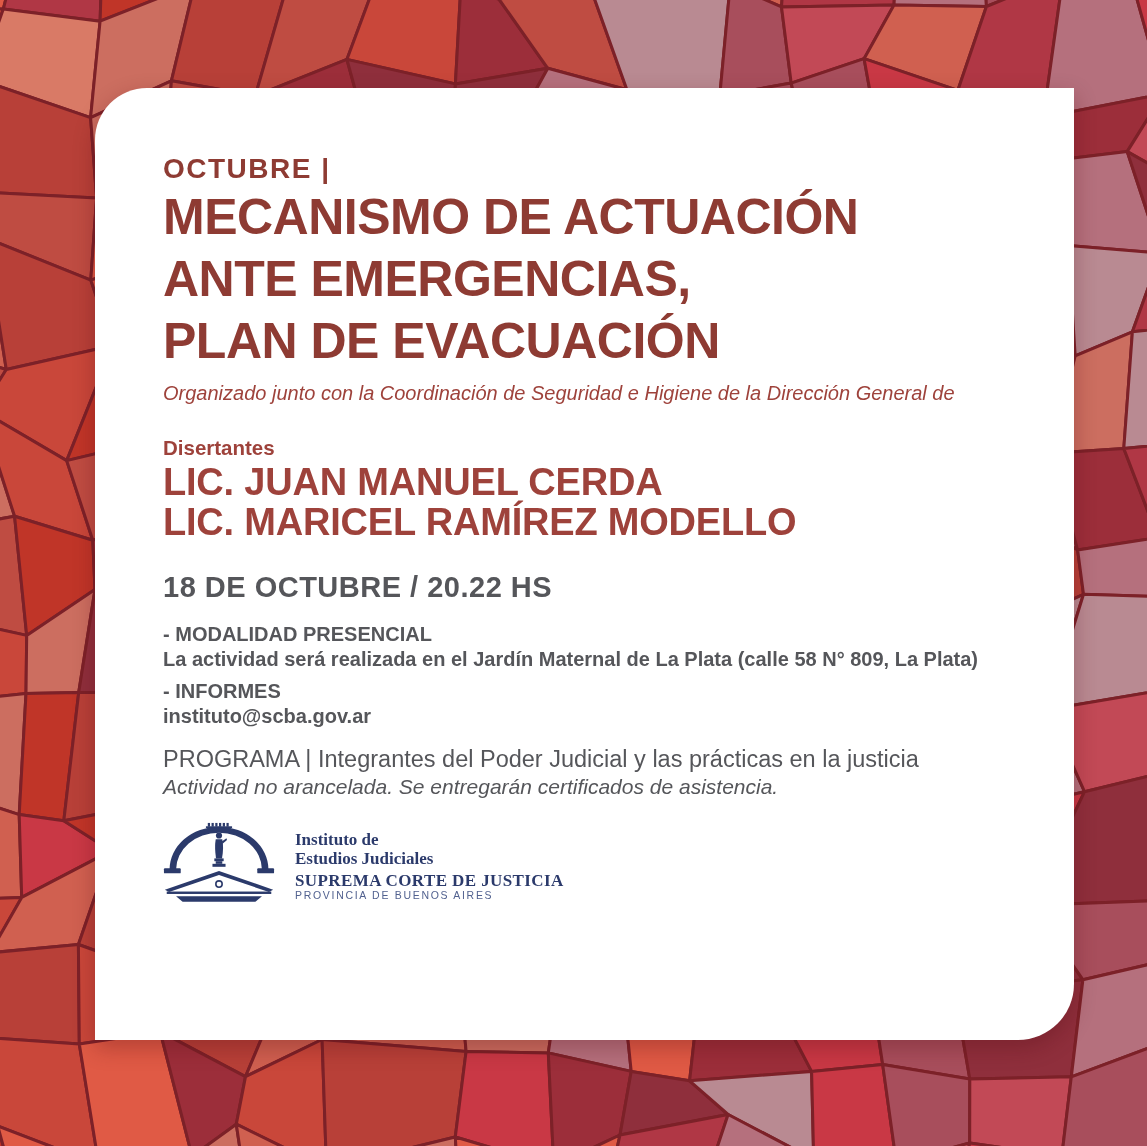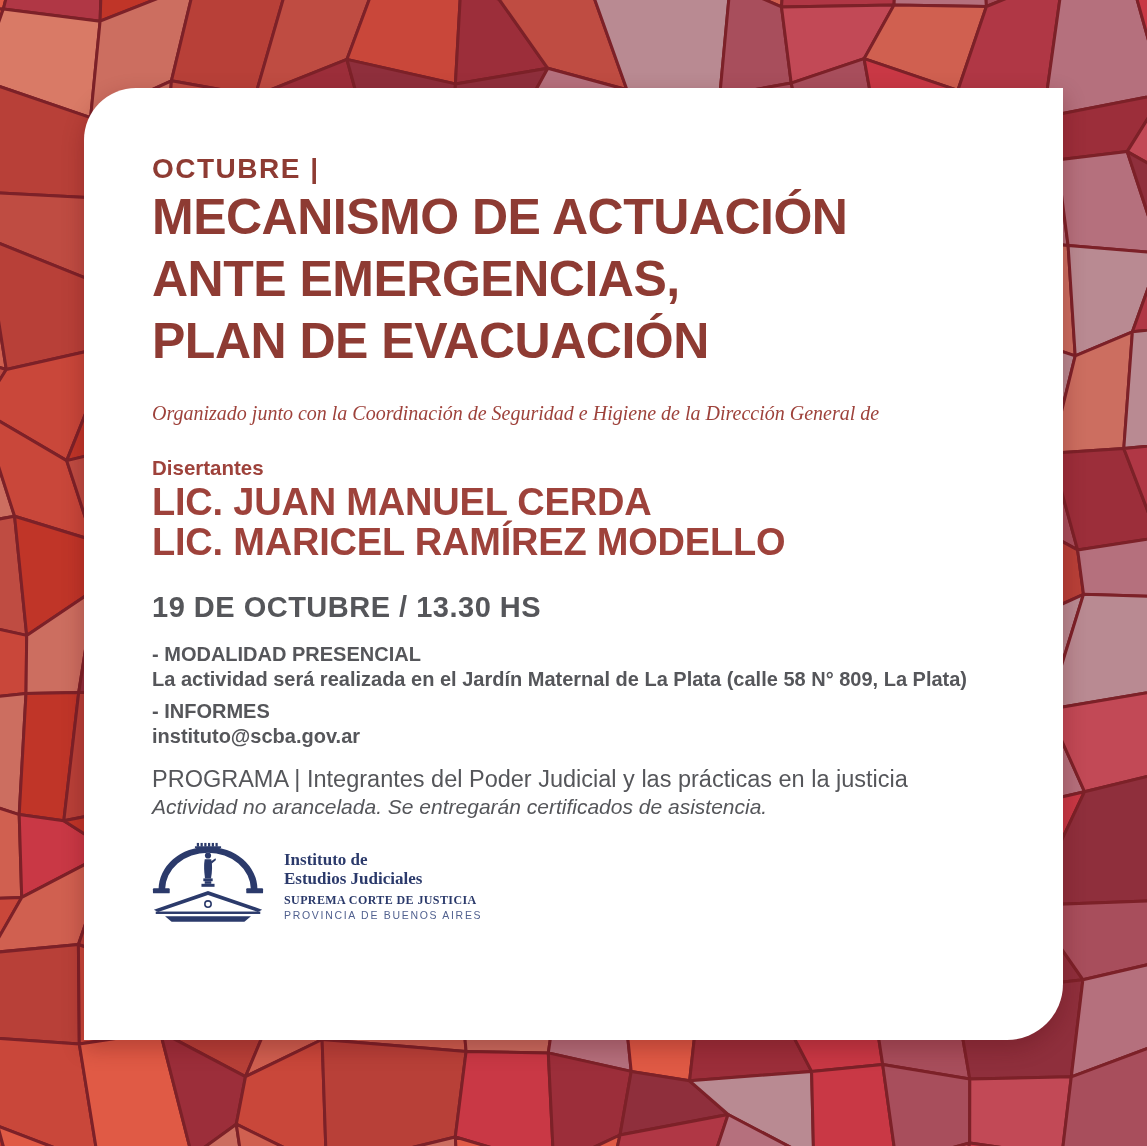--- a/index.html
+++ b/index.html
@@ -12,36 +12,36 @@
   }
   *{box-sizing:border-box;}
   html,body{margin:0;padding:0;}
   body{
     width:1147px;height:1146px;position:relative;overflow:hidden;
     font-family:"Liberation Sans","DejaVu Sans",sans-serif;
     background:#b84038;
   }
   #mosaic{position:absolute;left:0;top:0;width:1147px;height:1146px;display:block;}
   .card{
-    position:absolute;left:84px;top:88px;width:979px;height:952px;
+    position:absolute;left:95px;top:88px;width:979px;height:952px;
     background:var(--card-bg);
     border-radius:52px 0 56px 0;
     padding:64px 68px 0 68px;
     box-shadow:0 8px 22px rgba(80,10,16,.30);
   }
   .kicker{
     color:var(--maroon-title);font-size:28px;font-weight:700;
     letter-spacing:1.5px;line-height:34px;
   }
   .title{}
   .title div{
     color:var(--maroon-title);font-size:50px;font-weight:800;
     line-height:62px;letter-spacing:-0.5px;white-space:nowrap;
   }
-  .organizer{margin-top:28px;font-family:Liberation Serif, serif;}
+  .organizer{margin-top:8px;}
   .organizer div{
     color:var(--maroon-accent);font-size:20px;font-style:italic;font-weight:500;
     line-height:27px;white-space:nowrap;
   }
   .speakers-label{
     margin-top:28px;color:var(--maroon-accent);
     font-size:20.5px;font-weight:700;line-height:25px;
   }
   .speaker-names{margin-top:2px;}
   .speaker-names div{
@@ -70,21 +70,21 @@
   }
   .logo{margin-top:22px;display:flex;align-items:flex-start;gap:20px;}
   .logo-dome{color:var(--navy);flex:0 0 auto;}
   .logo-text{padding-top:8px;}
   .logo-l1,.logo-l2{
     font-family:"Liberation Serif","DejaVu Serif",serif;
     color:var(--navy);font-size:17px;font-weight:700;line-height:19px;
   }
   .logo-l3{
     font-family:"Liberation Serif","DejaVu Serif",serif;
-    color:var(--navy);font-size:12px;font-weight:700;letter-spacing:0.4px;
+    color:var(--navy);font-size:17px;font-weight:700;letter-spacing:0.4px;
     line-height:15px;margin-top:5px;
   }
   .logo-l4{
     color:#51618f;font-size:10.5px;font-weight:400;letter-spacing:1.7px;line-height:14px;
   }
 </style>
 </head>
 <body>
 
 <svg id="mosaic" xmlns="http://www.w3.org/2000/svg" viewBox="0 0 1147 1146" preserveAspectRatio="none">
@@ -392,21 +392,21 @@
   <div class="organizer">
     <div>Organizado junto con la Coordinación de Seguridad e Higiene de la Dirección General de</div>
   </div>
 
   <div class="speakers-label">Disertantes</div>
   <div class="speaker-names">
     <div>LIC. JUAN MANUEL CERDA</div>
     <div>LIC. MARICEL RAMÍREZ MODELLO</div>
   </div>
 
-  <div class="datetime">19 DE OCTUBRE / 13.30 HS</div>
+  <div class="datetime">18 DE OCTUBRE / 20.22 HS</div>
 
   <div class="detail d1">
     <div class="label">- MODALIDAD PRESENCIAL</div>
     <div class="text">La actividad será realizada en el Jardín Maternal de La Plata (calle 58 N° 809, La Plata)</div>
   </div>
 
 
   <div class="detail d3">
     <div class="label">- INFORMES</div>
     <div class="text">instituto@scba.gov.ar</div>

